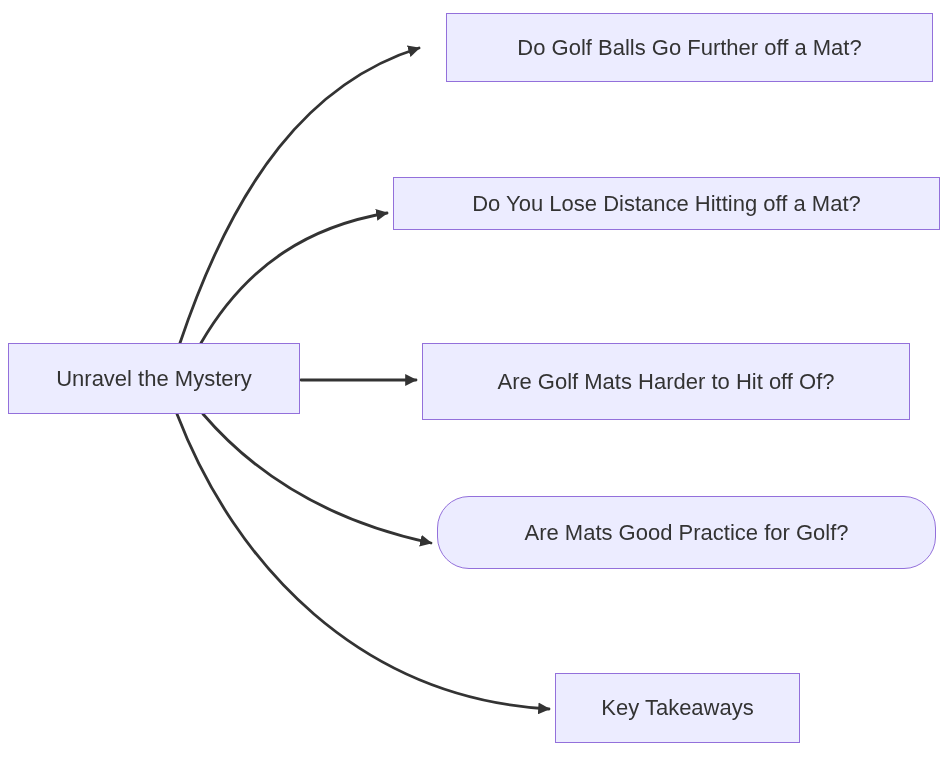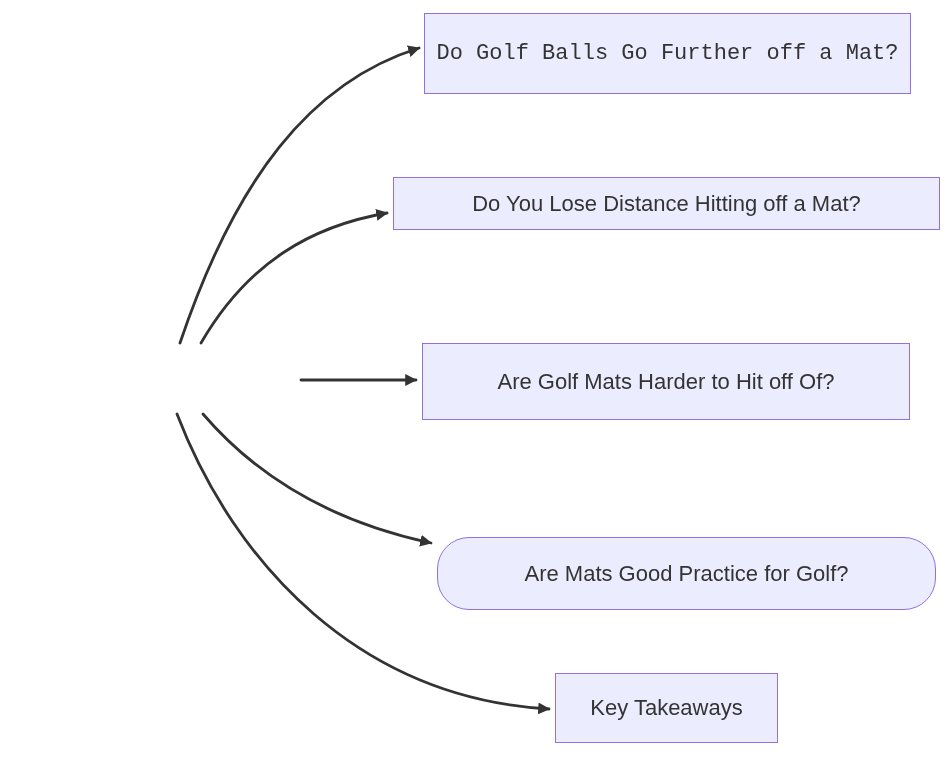--- a/index.html
+++ b/index.html
@@ -38,44 +38,47 @@
     align-items: center;
     justify-content: center;
     background: var(--node-fill);
     border: 1.5px solid var(--node-border);
     color: var(--text);
     font-size: 22px;
     text-align: center;
     white-space: nowrap;
   }
   .node-root { left: 8px;   top: 343px; width: 292px; height: 71px; }
-  .node-q1   { left: 424px; top: 13px;  width: 487px; height: 81px; font-family: Liberation Mono, monospace; }
+  .node-q1   { left: 446px; top: 13px;  width: 487px; height: 69px; }
   .node-q2   { left: 393px; top: 177px; width: 547px; height: 53px; }
   .node-q3   { left: 422px; top: 343px; width: 488px; height: 77px; }
-  .node-q4   { left: 437px; top: 537px; width: 499px; height: 73px; border-radius: 32px; }
-  .node-q5   { left: 555px; top: 673px; width: 223px; height: 70px; justify-content: center; }
+  .node-q4   { left: 437px; top: 496px; width: 499px; height: 73px; border-radius: 32px; }
+  .node-q5   { left: 555px; top: 673px; width: 245px; height: 70px; justify-content: center; }
 </style>
 </head>
 <body>
 
 <div class="canvas">
 
   <svg class="edge-layer" width="947" height="757" viewBox="0 0 947 757" xmlns="http://www.w3.org/2000/svg">
     <defs>
       <marker id="arrow" markerUnits="userSpaceOnUse" markerWidth="12" markerHeight="12" viewBox="0 0 10 10" refX="9" refY="5" orient="auto">
         <path class="arrowhead" d="M0,0 L10,5 L0,10 Z"></path>
       </marker>
     </defs>
     <path class="edge" d="M 180 343 C 235 180, 310 82, 419 48" marker-end="url(#arrow)"></path>
     <path class="edge" d="M 201 343 C 248 262, 312 226, 387 213" marker-end="url(#arrow)"></path>
     <path class="edge" d="M 301 380 L 416 380" marker-end="url(#arrow)"></path>
     <path class="edge" d="M 203 414 C 257 477, 333 522, 431 543" marker-end="url(#arrow)"></path>
     <path class="edge" d="M 177 414 C 235 565, 360 698, 549 709" marker-end="url(#arrow)"></path>
   </svg>
 
+  <div class="node node-root">
+    <span>Unravel the Mystery</span>
+  </div>
 
   <div class="node node-q1">
     <span>Do Golf Balls Go Further off a Mat?</span>
   </div>
 
   <div class="node node-q2">
     <span>Do You Lose Distance Hitting off a Mat?</span>
   </div>
 
   <div class="node node-q3">

